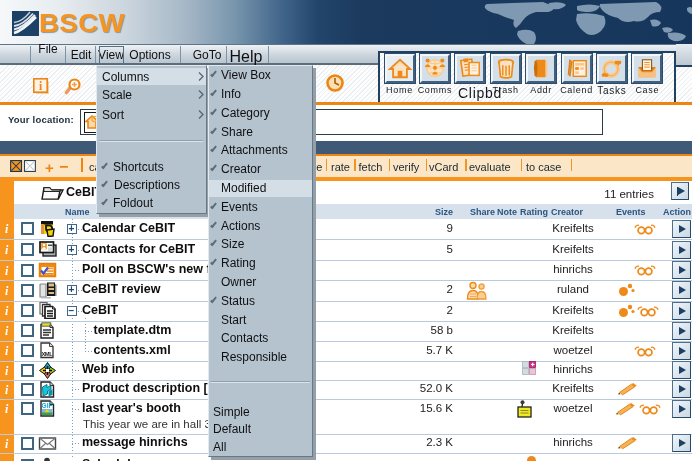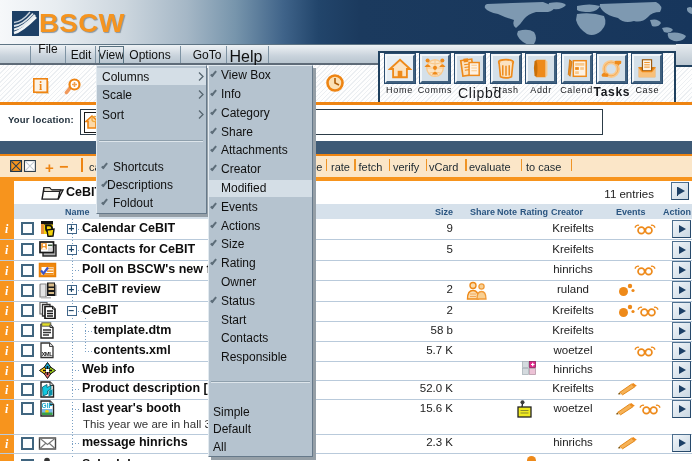--- a/index.html
+++ b/index.html
@@ -137,21 +137,21 @@
 <div class="abs" style="left:576.5px;top:85px;transform:translateX(-50%);font-size:9px;font-weight:normal;letter-spacing:0.7px;color:#16181c;white-space:nowrap">Calend</div>
 <div class="abs" style="left:596.9px;top:53.5px;width:30px;height:29.5px;background:#d4e0e9;border:2px solid;border-color:#f2f6f9 #40607e #40607e #f2f6f9;outline:1px solid #2a4d70"></div>
 <div class="abs" style="left:599.9px;top:56.5px"><svg width="24" height="23" viewBox="0 0 26 25">
       <circle cx="12" cy="13" r="7.5" fill="none" stroke="#f9c98c" stroke-width="4.5"></circle>
       <circle cx="12" cy="13" r="7.5" fill="none" stroke="#ee8a1a" stroke-width="1" opacity="0.5"></circle>
       <path d="M16 4.5 L23 6 L20 9.5 Z" fill="#ee8a1a"></path>
       <path d="M8 21.5 L1.5 20 L4.5 16.5 Z" fill="#ee8a1a"></path>
       <rect x="16" y="4" width="7" height="3.5" fill="#ee8a1a" rx="1"></rect>
       <rect x="2" y="18" width="7" height="3.5" fill="#ee8a1a" rx="1"></rect>
     </svg></div>
-<div class="abs" style="left:611.9px;top:85px;transform:translateX(-50%);font-size:12px;font-weight:bold;letter-spacing:0.7px;color:#16181c;white-space:nowrap">Tasks</div>
+<div class="abs" style="left:611.9px;top:85px;transform:translateX(-50%);font-size:10px;font-weight:normal;letter-spacing:0.7px;color:#16181c;white-space:nowrap">Tasks</div>
 <div class="abs" style="left:632.3px;top:53.5px;width:30px;height:29.5px;background:#d4e0e9;border:2px solid;border-color:#f2f6f9 #40607e #40607e #f2f6f9;outline:1px solid #2a4d70"></div>
 <div class="abs" style="left:635.3px;top:56.5px"><svg width="24" height="23" viewBox="0 0 26 25">
       <path d="M4 11 L22 11 L22 22 L4 22 Z" fill="#ee8a1a"></path>
       <path d="M4 11 L6.5 16 L19.5 16 L22 11" fill="#c96f07" opacity="0.6"></path>
       <rect x="8" y="3" width="10" height="12" fill="#fdf2e4" stroke="#9a5506" stroke-width="1.2"></rect>
       <path d="M10 6 H16 M10 8.5 H16 M10 11 H16" stroke="#ee8a1a" stroke-width="1"></path>
       <path d="M4 11 L8 16 L18 16 L22 11 L22 22 L4 22 Z" fill="#f9c98c" opacity="0.85"></path>
       <path d="M4 11 L8 16 L18 16 L22 11" fill="none" stroke="#ee8a1a" stroke-width="1.4"></path>
     </svg></div>
 <div class="abs" style="left:647.3px;top:85px;transform:translateX(-50%);font-size:9px;font-weight:normal;letter-spacing:0.7px;color:#16181c;white-space:nowrap">Case</div>
@@ -480,21 +480,21 @@
   </svg>
 <div class="abs mi" style="left:102px;top:108px">Sort</div>
 <svg class="abs" style="left:197.5px;top:110px" width="6" height="9" viewBox="0 0 6 9">
     <path d="M1 0.5 L5 4.5 L1 8.5" stroke="#55656f" stroke-width="1.3" fill="none"></path>
   </svg>
 <div class="abs" style="left:99px;top:139.5px;width:104px;height:1px;background:#8fa0ad"></div>
 <div class="abs" style="left:99px;top:140.5px;width:104px;height:1px;background:#dde5eb"></div>
 <div class="tick" style="left:101px;top:163.5px"></div>
 <div class="abs mi" style="left:113px;top:159.5px">Shortcuts</div>
 <div class="tick" style="left:101px;top:181.5px"></div>
-<div class="abs mi" style="left:107px;top:177.5px">Descriptions</div>
+<div class="abs mi" style="left:114px;top:177.5px">Descriptions</div>
 <div class="tick" style="left:101px;top:200px"></div>
 <div class="abs mi" style="left:113px;top:196px">Foldout</div>
 <div class="abs" style="left:207.5px;top:64.5px;width:105px;height:392.5px;background:#b5c3cf;border:1px solid;border-color:#e2eaf0 #66798a #66798a #e2eaf0;box-shadow:3px 3px 0 #959fa7"></div>
 <div class="abs" style="left:208.5px;top:179.8px;width:103px;height:16.8px;background:#d4dee6"></div>
 <div class="tick" style="left:210px;top:72.2px"></div>
 <div class="abs mi" style="left:221px;top:68.2px">View Box</div>
 <div class="tick" style="left:210px;top:91.0px"></div>
 <div class="abs mi" style="left:221px;top:87.0px">Info</div>
 <div class="tick" style="left:210px;top:109.8px"></div>
 <div class="abs mi" style="left:221px;top:105.8px">Category</div>

